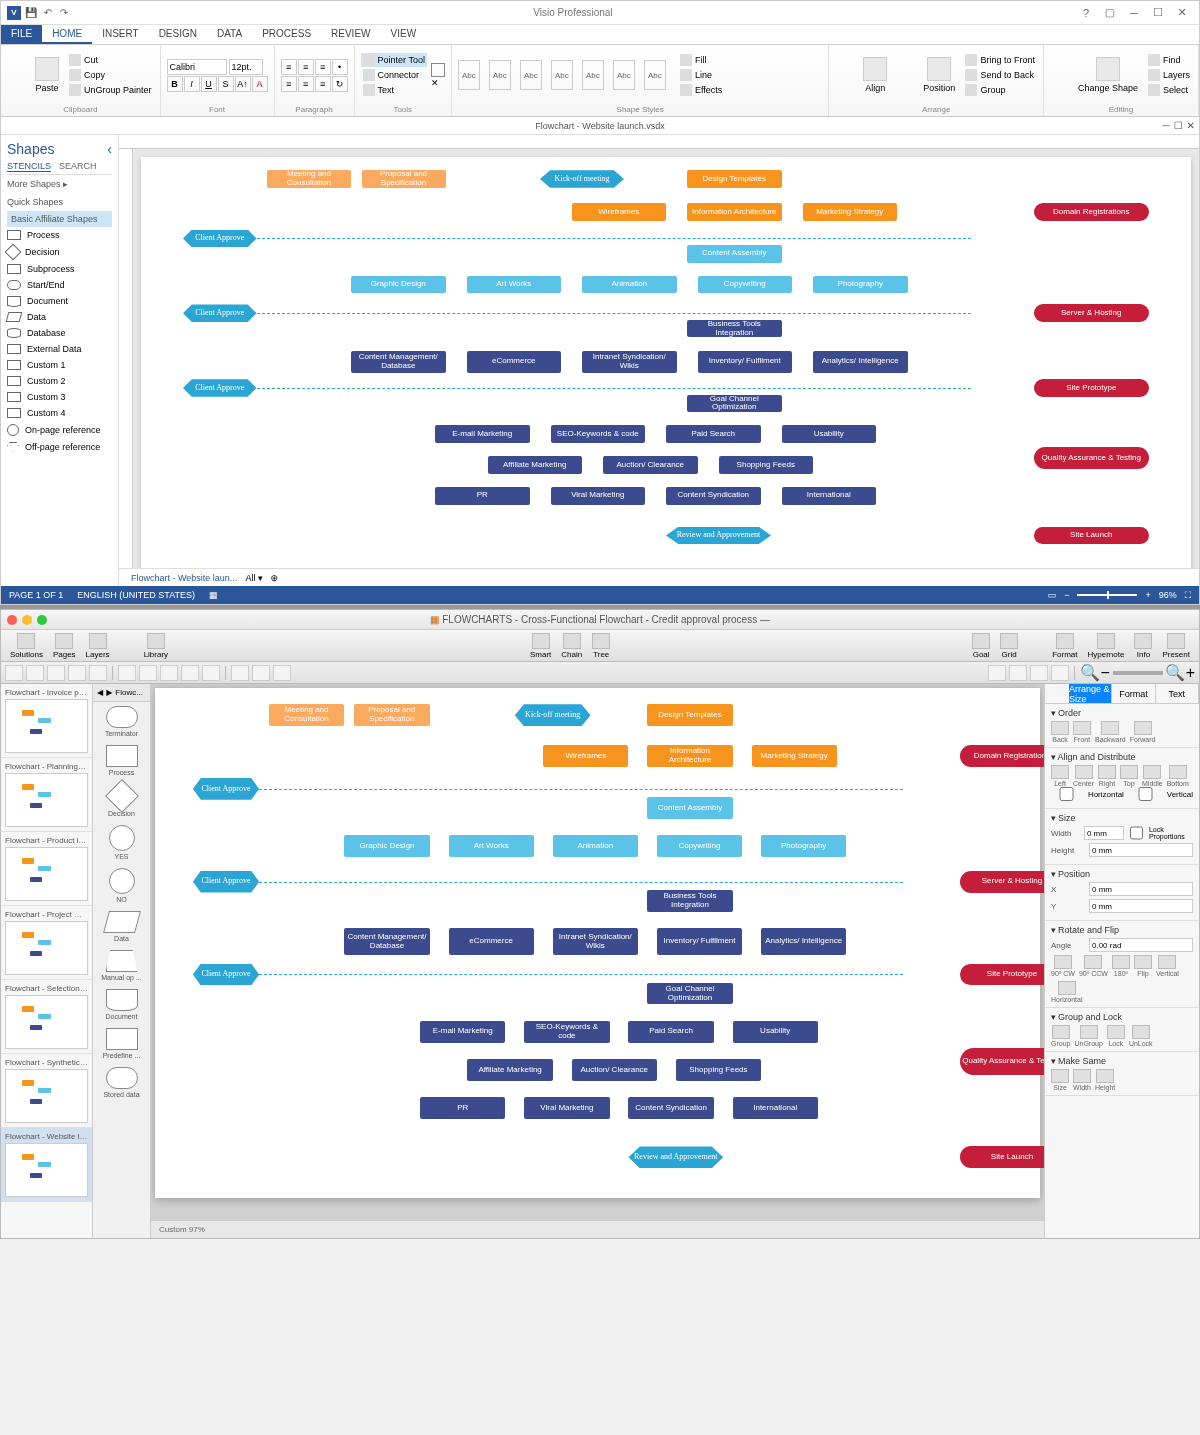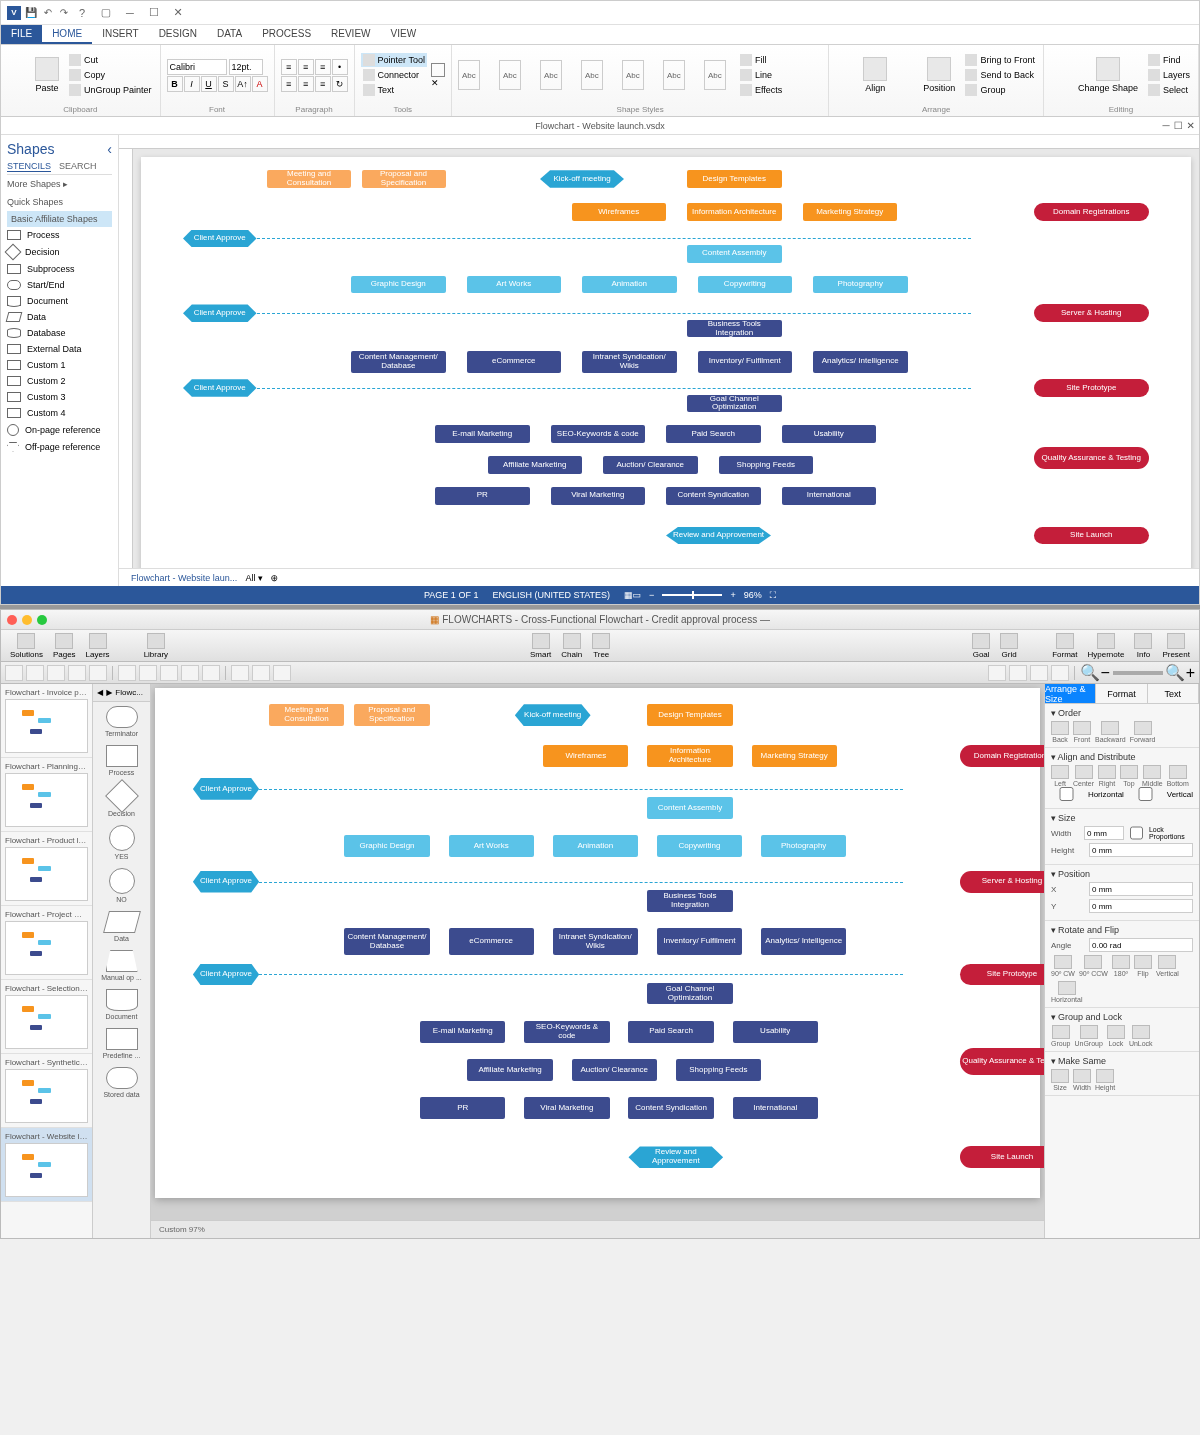--- a/index.html
+++ b/index.html
@@ -60,27 +60,27 @@
 
 .visio-canvas-wrap { flex: 1; display: flex; flex-direction: column; background: #e8e8e8; }
 .visio-ruler-h { height: 14px; background: #fff; border-bottom: 1px solid #ccc; }
 .visio-canvas-inner { flex: 1; display: flex; overflow: hidden; }
 .visio-ruler-v { width: 14px; background: #fff; border-right: 1px solid #ccc; }
 .visio-canvas { flex: 1; overflow: auto; padding: 8px; position: relative; }
 .visio-page { background: #fff; width: 100%; height: 440px; box-shadow: 0 2px 6px rgba(0,0,0,0.2); position: relative; }
 
 .visio-page-tabs { height: 18px; background: #fff; border-top: 1px solid #ddd; display: flex; align-items: center; font-size: 9px; padding: 0 12px; gap: 8px; }
 .visio-page-tabs .pt { color: #2b579a; cursor: pointer; }
-.visio-status { height: 18px; background: #2b579a; color: #fff; display: flex; align-items: center; justify-content: center; font-size: 9px; padding: 0 8px; }
+.visio-status { height: 18px; background: #2b579a; color: #fff; display: flex; align-items: center; justify-content: space-between; font-size: 9px; padding: 0 8px; }
 .visio-status .vs-right { display: flex; gap: 8px; align-items: center; }
 
 
 .fc-shape { position: absolute; font-size: 8px; color: #fff; display: flex; align-items: center; justify-content: center; text-align: center; line-height: 1.1; padding: 2px; }
 .fc-rect { border-radius: 2px; }
-.fc-hex { clip-path: polygon(12% 0, 88% 0, 100% 50%, 88% 100%, 12% 100%, 0 50%); }
+.fc-hex { clip-path: polygon(12% 0, 88% 0, 100% 50%, 88% 100%, 12% 100%, 0 50%); font-family: Liberation Serif, serif; }
 .fc-pill { border-radius: 100px; }
 .fc-line { position: absolute; background: #666; }
 .fc-line.h { height: 1px; }
 .fc-line.dash { background: none; border-top: 1px dashed #2aa5d4; }
 
 .c-orange { background: #f7941e; }
 .c-lorange { background: #faa95e; }
 .c-cyanl { background: #5bc3e8; }
 .c-cyan { background: #2aa5d4; }
 .c-navy { background: #3c4b8e; }
@@ -124,21 +124,21 @@
 .sti.doc { border-radius: 0 0 40% 40% / 0 0 25% 25%; }
 
 .cd-canvas-wrap { flex: 1; display: flex; flex-direction: column; background: #d0d0d0; }
 .cd-canvas { flex: 1; overflow: auto; padding: 4px; }
 .cd-page { background: #fff; width: 100%; height: 510px; box-shadow: 0 2px 8px rgba(0,0,0,0.25); position: relative; }
 .cd-page-bottom { height: 18px; background: #e8e8e8; border-top: 1px solid #ccc; display: flex; align-items: center; font-size: 8px; padding: 0 8px; gap: 12px; color: #666; }
 
 .cd-right-panel { width: 155px; background: #f6f6f6; border-left: 1px solid #ccc; display: flex; flex-direction: column; font-size: 9px; }
 .cd-rp-tabs { display: flex; height: 20px; border-bottom: 1px solid #ccc; }
 .cd-rp-tabs span { flex: 1; display: flex; align-items: center; justify-content: center; font-size: 9px; cursor: pointer; border-right: 1px solid #ccc; }
-.cd-rp-tabs span.act { background: #0a84ff; color: #fff; }
+.cd-rp-tabs span.act { background: #0a84ff; color: #fff; margin-left: 24px; }
 .cd-rp-section { padding: 4px 6px; border-bottom: 1px solid #ddd; }
 .cd-rp-section .hdr { font-size: 9px; color: #333; margin-bottom: 3px; }
 .cd-rp-row { display: flex; align-items: center; gap: 6px; margin-bottom: 3px; }
 .cd-rp-row .lbl { width: 32px; font-size: 8px; color: #555; }
 .cd-rp-row input { flex: 1; height: 14px; border: 1px solid #ccc; font-size: 8px; padding: 0 2px; width: 40px; }
 .cd-rp-icons { display: flex; gap: 4px; flex-wrap: wrap; }
 .cd-rp-ico { display: flex; flex-direction: column; align-items: center; gap: 1px; cursor: pointer; }
 .cd-rp-ico .i { width: 18px; height: 14px; background: #e0e0e0; border: 1px solid #bbb; }
 .cd-rp-ico .t { font-size: 7px; color: #666; }
 
@@ -154,20 +154,21 @@
 
   <div class="visio-titlebar">
     <div class="vt-left">
       <div class="vt-icon">V</div>
       <div class="vt-qa">
         <span>💾</span>
         <span>↶</span>
         <span>↷</span>
       </div>
     </div>
+    <div class="vt-title">Visio Professional</div>
     <div class="vt-win">
       <span>?</span>
       <span>▢</span>
       <span>─</span>
       <span>☐</span>
       <span>✕</span>
     </div>
   </div>
 
   <div class="visio-tabs">
@@ -271,21 +272,21 @@
         <div class="rib-stack">
           <span style="width:14px;height:14px;border:1px solid #888"></span>
           <span>✕</span>
         </div>
       </div>
       <div class="rib-label">Tools</div>
     </div>
 
     <div class="rib-group" style="flex:1">
       <div class="rib-group-body">
-        <div style="display:flex;gap:19px">
+        <div style="display:flex;gap:9px">
           <div class="shape-style">Abc</div>
           <div class="shape-style">Abc</div>
           <div class="shape-style">Abc</div>
           <div class="shape-style">Abc</div>
           <div class="shape-style">Abc</div>
           <div class="shape-style">Abc</div>
           <div class="shape-style">Abc</div>
         </div>
         <div class="rib-stack" style="margin-left:8px">
           <div class="rib-btn-sm">

